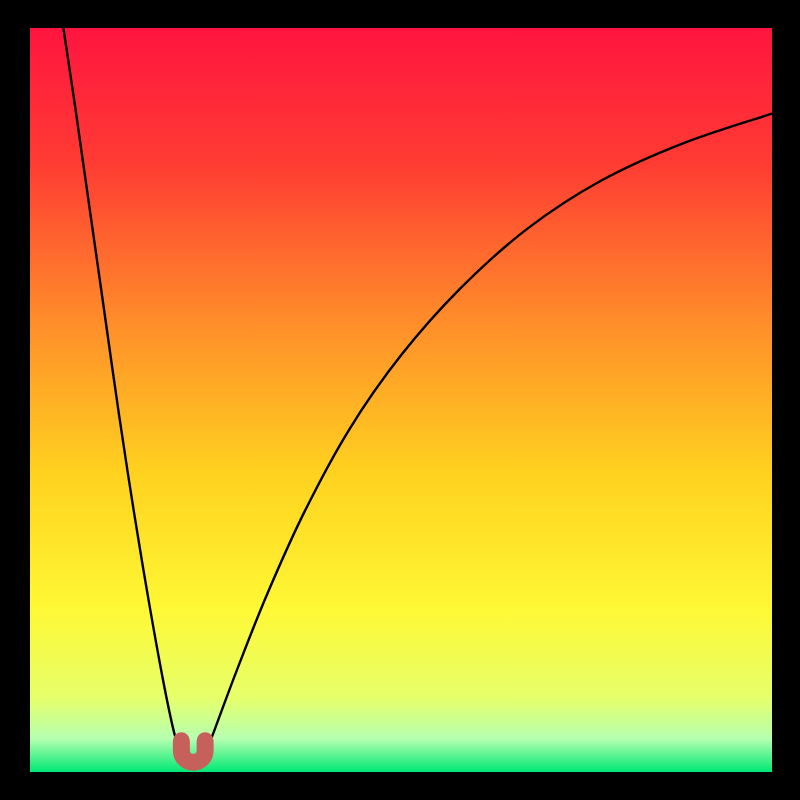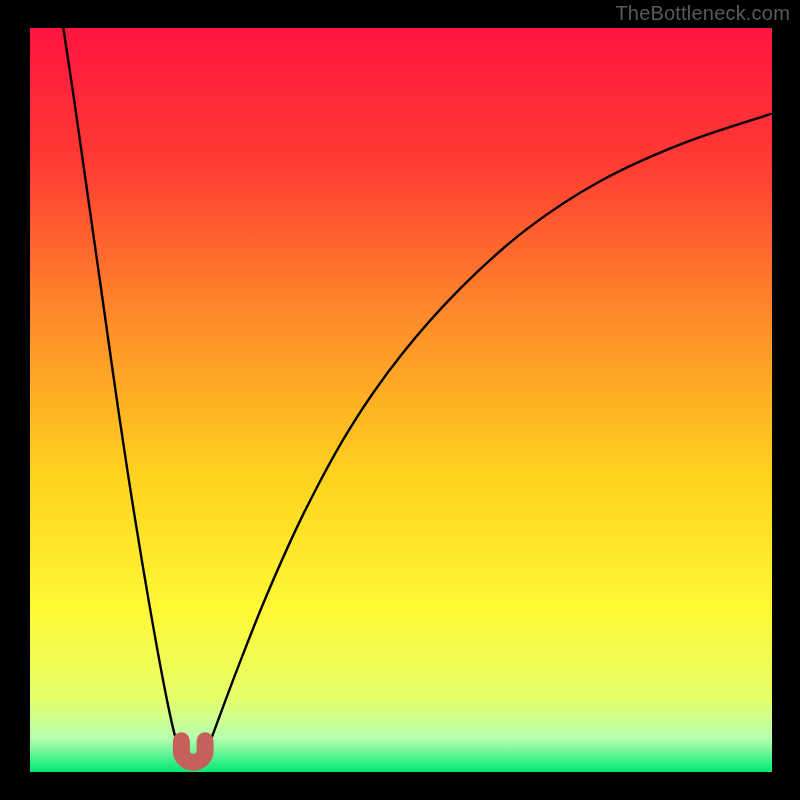--- a/index.html
+++ b/index.html
@@ -31,21 +31,20 @@
     position: absolute;
     top: 0;
     left: 0;
   }
 </style>
 </head>
 <body>
 
 <div class="stage">
 
-  <div class="watermark">TheBottleneck.com</div>
 
   <svg id="chart-svg" width="800" height="800">
     <defs>
       <linearGradient id="bg-grad" x1="0" y1="0" x2="0" y2="1">
           <stop offset="0%" stop-color="#ff153f"></stop>
           <stop offset="18%" stop-color="#ff3b33"></stop>
           <stop offset="40%" stop-color="#ff8f2a"></stop>
           <stop offset="60%" stop-color="#ffd21f"></stop>
           <stop offset="78%" stop-color="#fff835"></stop>
           <stop offset="90%" stop-color="#e6ff6a"></stop>

